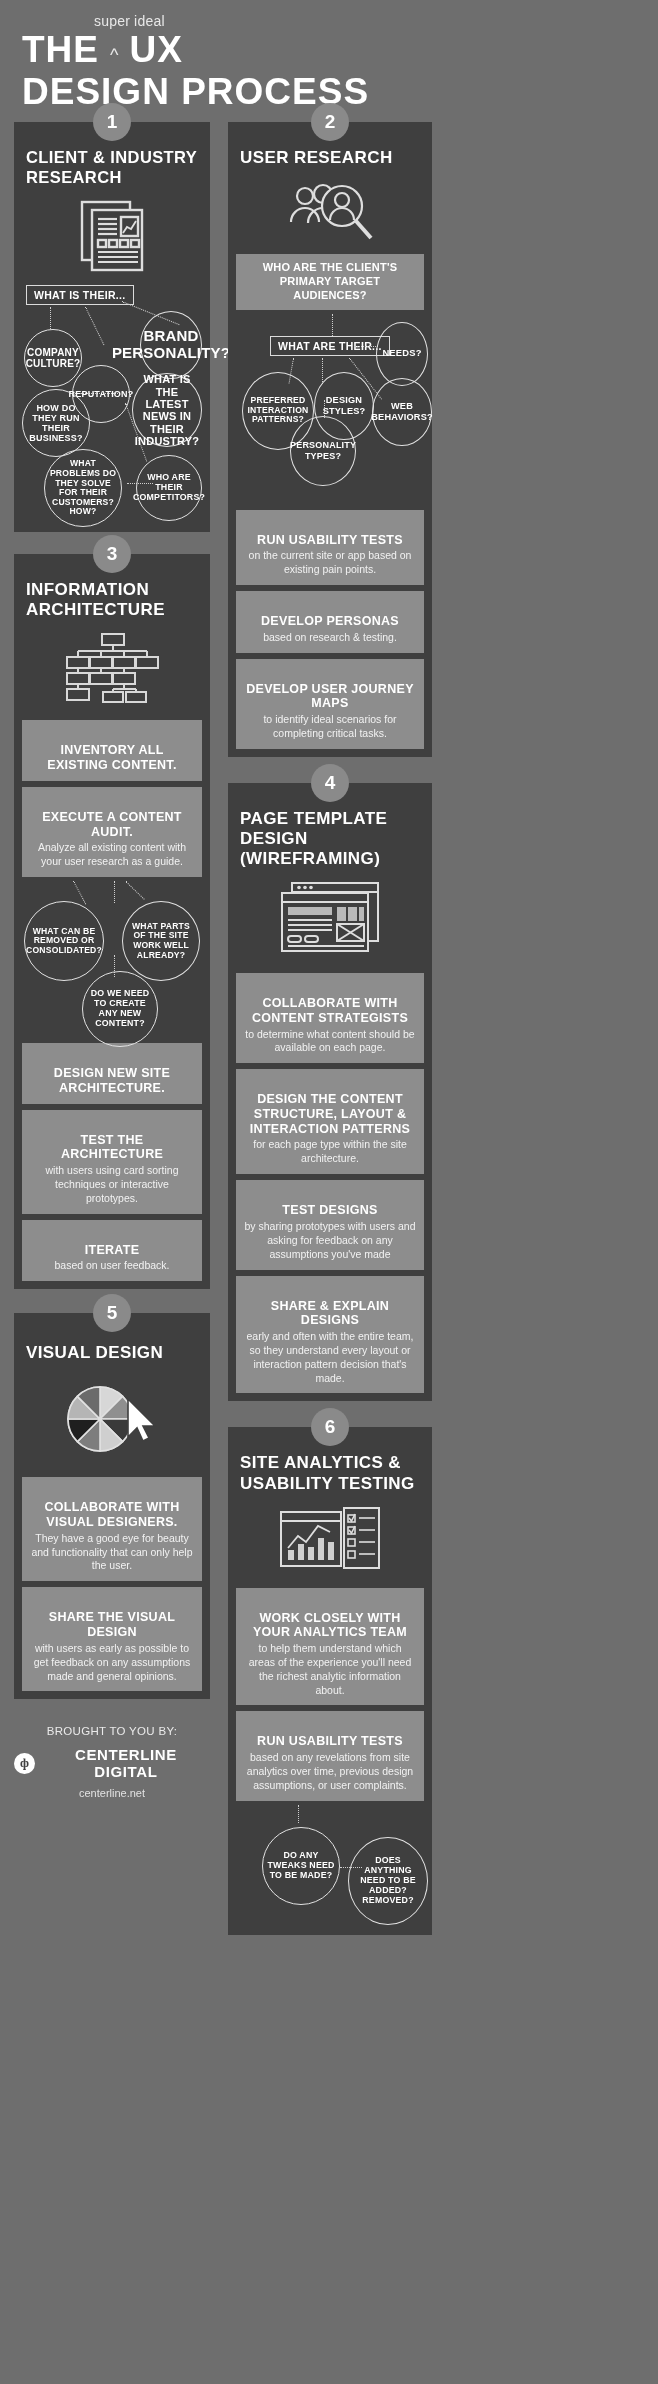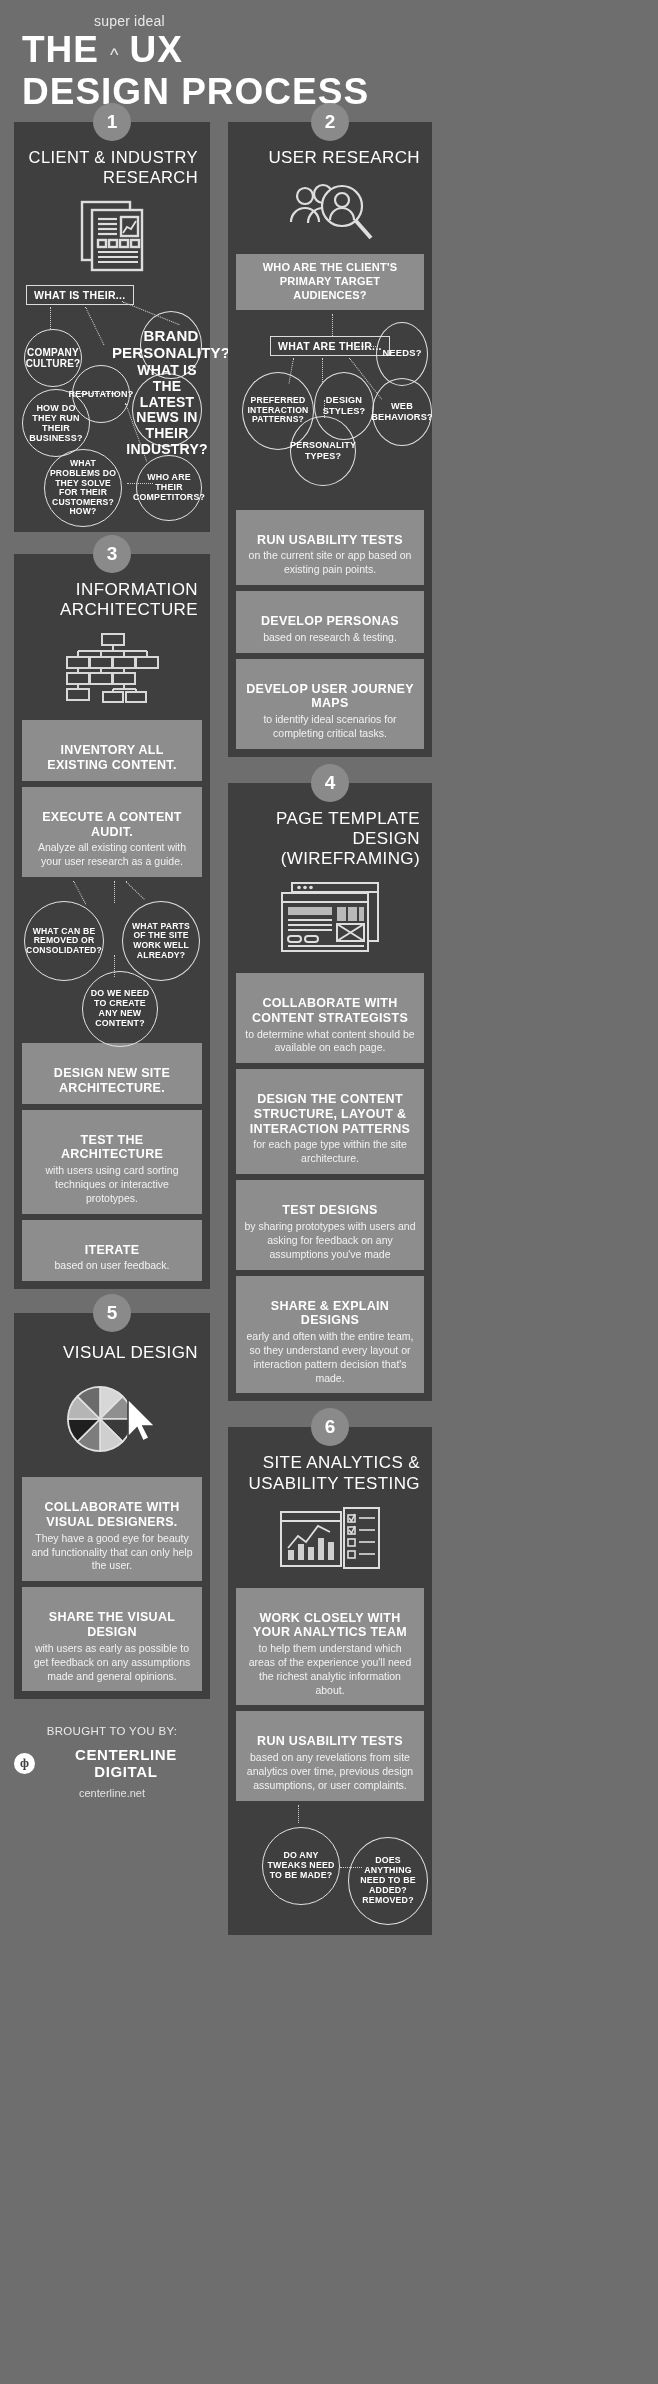--- a/index.html
+++ b/index.html
@@ -38,21 +38,21 @@
     position: absolute; top: -19px; left: 50%; transform: translateX(-50%);
     width: 38px; height: 38px; border-radius: 50%;
     background: #8a8a8a; color: #fff;
     display: flex; align-items: center; justify-content: center;
     font-size: 19px; font-weight: 700; z-index: 5;
     font-family: "Liberation Sans Narrow", "Liberation Sans", sans-serif;
   }
   .panel { background: #3f3f3f; padding: 26px 8px 8px 8px; }
   .panel-title {
     font-family: "Liberation Sans Narrow", "Liberation Sans", sans-serif;
-    font-size: 16.5px; font-weight: 400; text-align: right;
+    font-size: 16.5px; font-weight: 700; text-align: left;
     line-height: 1.18; letter-spacing: .4px; text-transform: uppercase;
     padding: 0 4px 6px 4px;
   }
 
   
   .tip { background: #8d8d8d; padding: 23px 8px 8px 8px; margin-top: 6px; text-align: center; }
   .tip-h {
     font-family: "Liberation Sans Narrow", "Liberation Sans", sans-serif;
     font-size: 12.5px; font-weight: 700; letter-spacing: .3px;
     text-transform: uppercase; line-height: 1.18;
@@ -159,21 +159,21 @@
             <span class="dots" style="left:64px; top:24px; width:42px; transform:rotate(64deg);"></span>
             <span class="dots" style="left:100px; top:18px; width:62px; transform:rotate(22deg);"></span>
             <span class="dots" style="left:48px; top:110px; width:50px;"></span>
             <span class="dots" style="left:104px; top:120px; width:62px; transform:rotate(70deg);"></span>
             <span class="dots" style="left:105px; top:200px; width:26px;"></span>
 
             <div class="bub" style="left:2px; top:46px; width:58px; height:58px; font-size:10px;">COMPANY CULTURE?</div>
             <div class="bub" style="left:50px; top:82px; width:58px; height:58px; font-size:9px;">REPUTATION?</div>
             <div class="bub" style="left:118px; top:28px; width:62px; height:68px; font-size:15px;">BRAND PERSONALITY?</div>
             <div class="bub" style="left:0px; top:106px; width:68px; height:68px; font-size:9px;">HOW DO THEY RUN THEIR BUSINESS?</div>
-            <div class="bub" style="left:110px; top:90px; width:70px; height:74px; font-size:14px;">WHAT IS THE LATEST NEWS IN THEIR INDUSTRY?</div>
+            <div class="bub" style="left:110px; top:90px; width:70px; height:74px; font-size:11px;">WHAT IS THE LATEST NEWS IN THEIR INDUSTRY?</div>
             <div class="bub" style="left:22px; top:166px; width:78px; height:78px; font-size:8.6px;">WHAT PROBLEMS DO  THEY SOLVE FOR THEIR CUSTOMERS? HOW?</div>
             <div class="bub" style="left:114px; top:172px; width:66px; height:66px; font-size:8.8px;">WHO ARE THEIR COMPETITORS?</div>
           </div>
         </div>
       </div>
 
       <div class="step" style="margin-top:22px;">
         <div class="badge">3</div>
         <div class="panel">
           <div class="panel-title" style="font-size:17px;">INFORMATION ARCHITECTURE</div>

